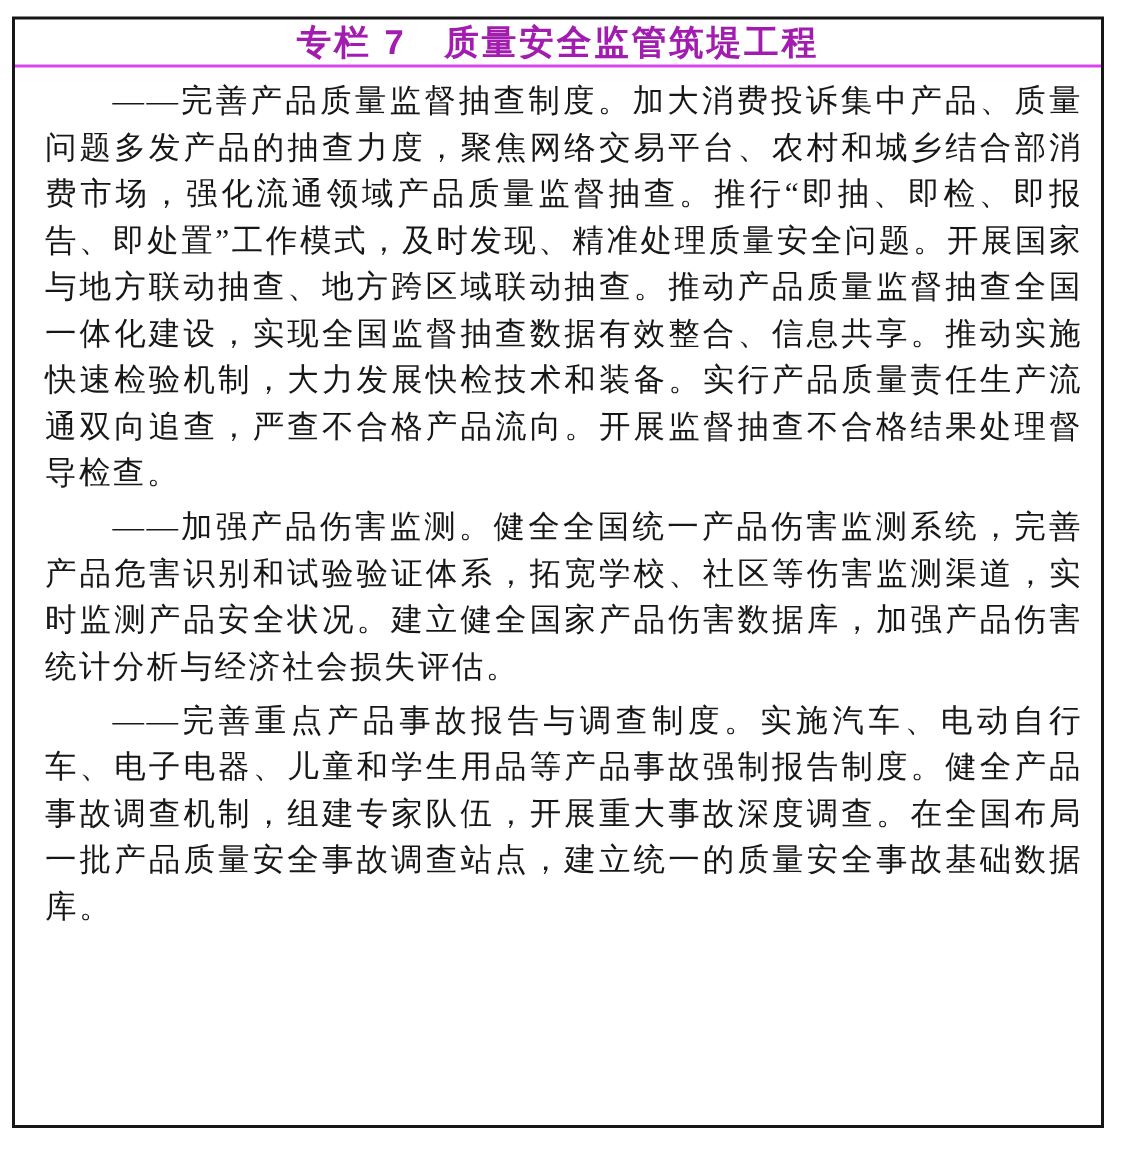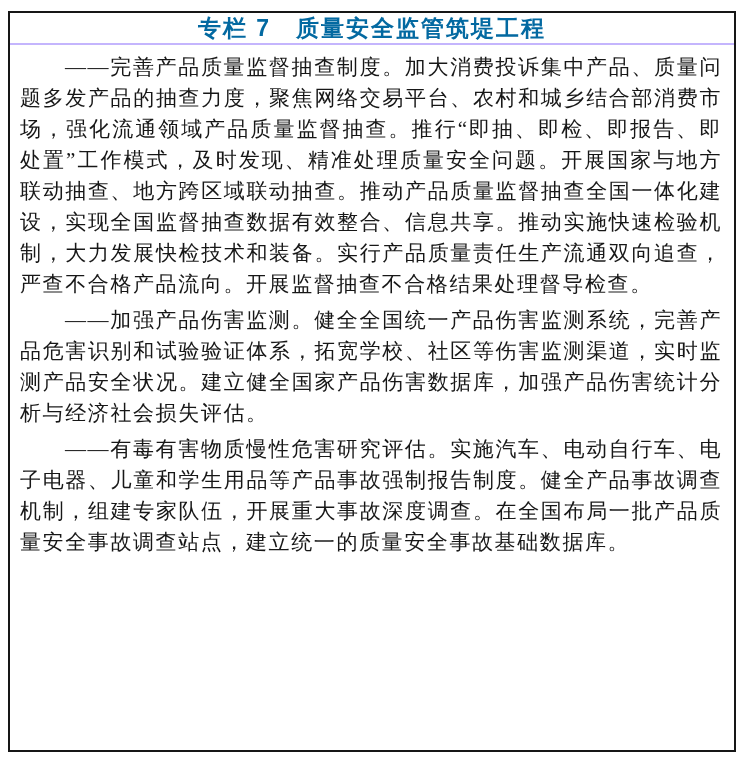--- a/index.html
+++ b/index.html
@@ -16,33 +16,33 @@
   }
   .panel {
     position: absolute;
     left: 8px; top: 11px;
     width: 728px; height: 741px;
     border: 2px solid #161616;
     background: #ffffff;
   }
   .panel-title {
     height: 32px;
-    border-bottom: 2px solid #c4b5fd;
+    border-bottom: 2px solid #d946ef;
     display: flex;
     align-items: center;
     justify-content: center;
     font-family: "Liberation Sans", "DejaVu Sans", sans-serif;
     font-weight: bold;
     font-size: 23px;
     letter-spacing: 2px;
-    color: #0369a1;
+    color: #a21caf;
     white-space: pre;
   }
   .panel-body {
-    padding: 7px 12px 4px 10px;
+    padding: 7px 12px 4px 20px;
     color: #171717;
     font-size: 21px;
     line-height: 31px;
     letter-spacing: 1.6px;
     text-align: justify;
     text-justify: inter-character;
   }
   .panel-body p {
     text-indent: 45px;
     margin-bottom: 5px;
@@ -51,16 +51,16 @@
 </style>
 </head>
 <body>
 
 <div class="page">
   <div class="panel">
     <div class="panel-title">专栏 7　质量安全监管筑堤工程</div>
     <div class="panel-body">
       <p>——完善产品质量监督抽查制度。加大消费投诉集中产品、质量问题多发产品的抽查力度，聚焦网络交易平台、农村和城乡结合部消费市场，强化流通领域产品质量监督抽查。推行“即抽、即检、即报告、即处置”工作模式，及时发现、精准处理质量安全问题。开展国家与地方联动抽查、地方跨区域联动抽查。推动产品质量监督抽查全国一体化建设，实现全国监督抽查数据有效整合、信息共享。推动实施快速检验机制，大力发展快检技术和装备。实行产品质量责任生产流通双向追查，严查不合格产品流向。开展监督抽查不合格结果处理督导检查。</p>
       <p>——加强产品伤害监测。健全全国统一产品伤害监测系统，完善产品危害识别和试验验证体系，拓宽学校、社区等伤害监测渠道，实时监测产品安全状况。建立健全国家产品伤害数据库，加强产品伤害统计分析与经济社会损失评估。</p>
-      <p>——有毒有害物质慢性危害研究评估。实施汽车、电动自行车、电子电器、儿童和学生用品等产品事故强制报告制度。健全产品事故调查机制，组建专家队伍，开展重大事故深度调查。在全国布局一批产品质量安全事故调查站点，建立统一的质量安全事故基础数据库。</p>
+      <p>——完善重点产品事故报告与调查制度。实施汽车、电动自行车、电子电器、儿童和学生用品等产品事故强制报告制度。健全产品事故调查机制，组建专家队伍，开展重大事故深度调查。在全国布局一批产品质量安全事故调查站点，建立统一的质量安全事故基础数据库。</p>
     </div>
   </div>
 </div>
 
 </body></html>

